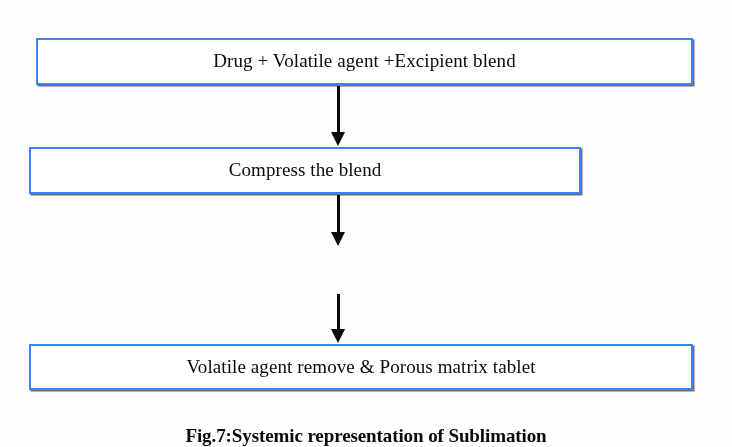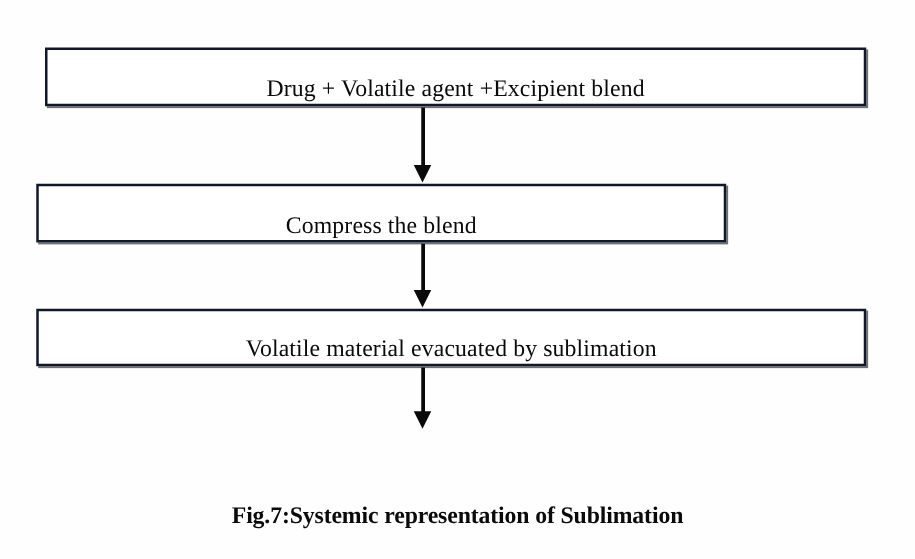--- a/index.html
+++ b/index.html
@@ -14,24 +14,24 @@
     height: 447px;
     background: #fefefe;
     overflow: hidden;
     font-family: "Liberation Serif", "DejaVu Serif", serif;
   }
 
   .flow-box {
     position: absolute;
     box-sizing: border-box;
     background: #ffffff;
-    border: 2px solid #0f172a;
+    border: 2px solid #3b82f6;
     box-shadow: 1.5px 1.5px 0 0 #6e6e6e;
     display: flex;
-    align-items: flex-end;
+    align-items: center;
     justify-content: center;
   }
   .flow-box .box-label {
     font-family: "Liberation Serif", "DejaVu Serif", serif;
     font-size: 19px;
     font-weight: 400;
     line-height: 1.1;
     color: #0a0a0a;
     letter-spacing: 0.1px;
     white-space: nowrap;
@@ -76,21 +76,21 @@
   #arrow-2 .head  { top: 37px; }
 
   #arrow-3 { top: 294px; height: 49px; }
   #arrow-3 .shaft { height: 36px; }
   #arrow-3 .head  { top: 35px; }
 
   
   #figure-caption {
     position: absolute;
     left: 0;
-    top: 402px;
+    top: 425px;
     width: 732px;
     text-align: center;
     font-family: "Liberation Serif", "DejaVu Serif", serif;
     font-size: 19px;
     font-weight: bold;
     color: #0a0a0a;
     letter-spacing: -0.1px;
   }
 </style>
 </head>
@@ -109,25 +109,25 @@
 
   <div class="flow-box" id="box-2">
     <span class="box-label">Compress the blend</span>
   </div>
 
   <div class="flow-arrow" id="arrow-2">
     <div class="shaft"></div>
     <div class="head"></div>
   </div>
 
-  <div class="flow-box" id="box-3">
-    <span class="box-label">Volatile material evacuated by sublimation</span>
-  </div>
 
   <div class="flow-arrow" id="arrow-3">
     <div class="shaft"></div>
     <div class="head"></div>
   </div>
 
+  <div class="flow-box" id="box-4">
+    <span class="box-label">Volatile agent remove &amp; Porous matrix tablet</span>
+  </div>
 
   <div id="figure-caption">Fig.7:Systemic representation of Sublimation</div>
 
 </div>
 
 </body></html>

